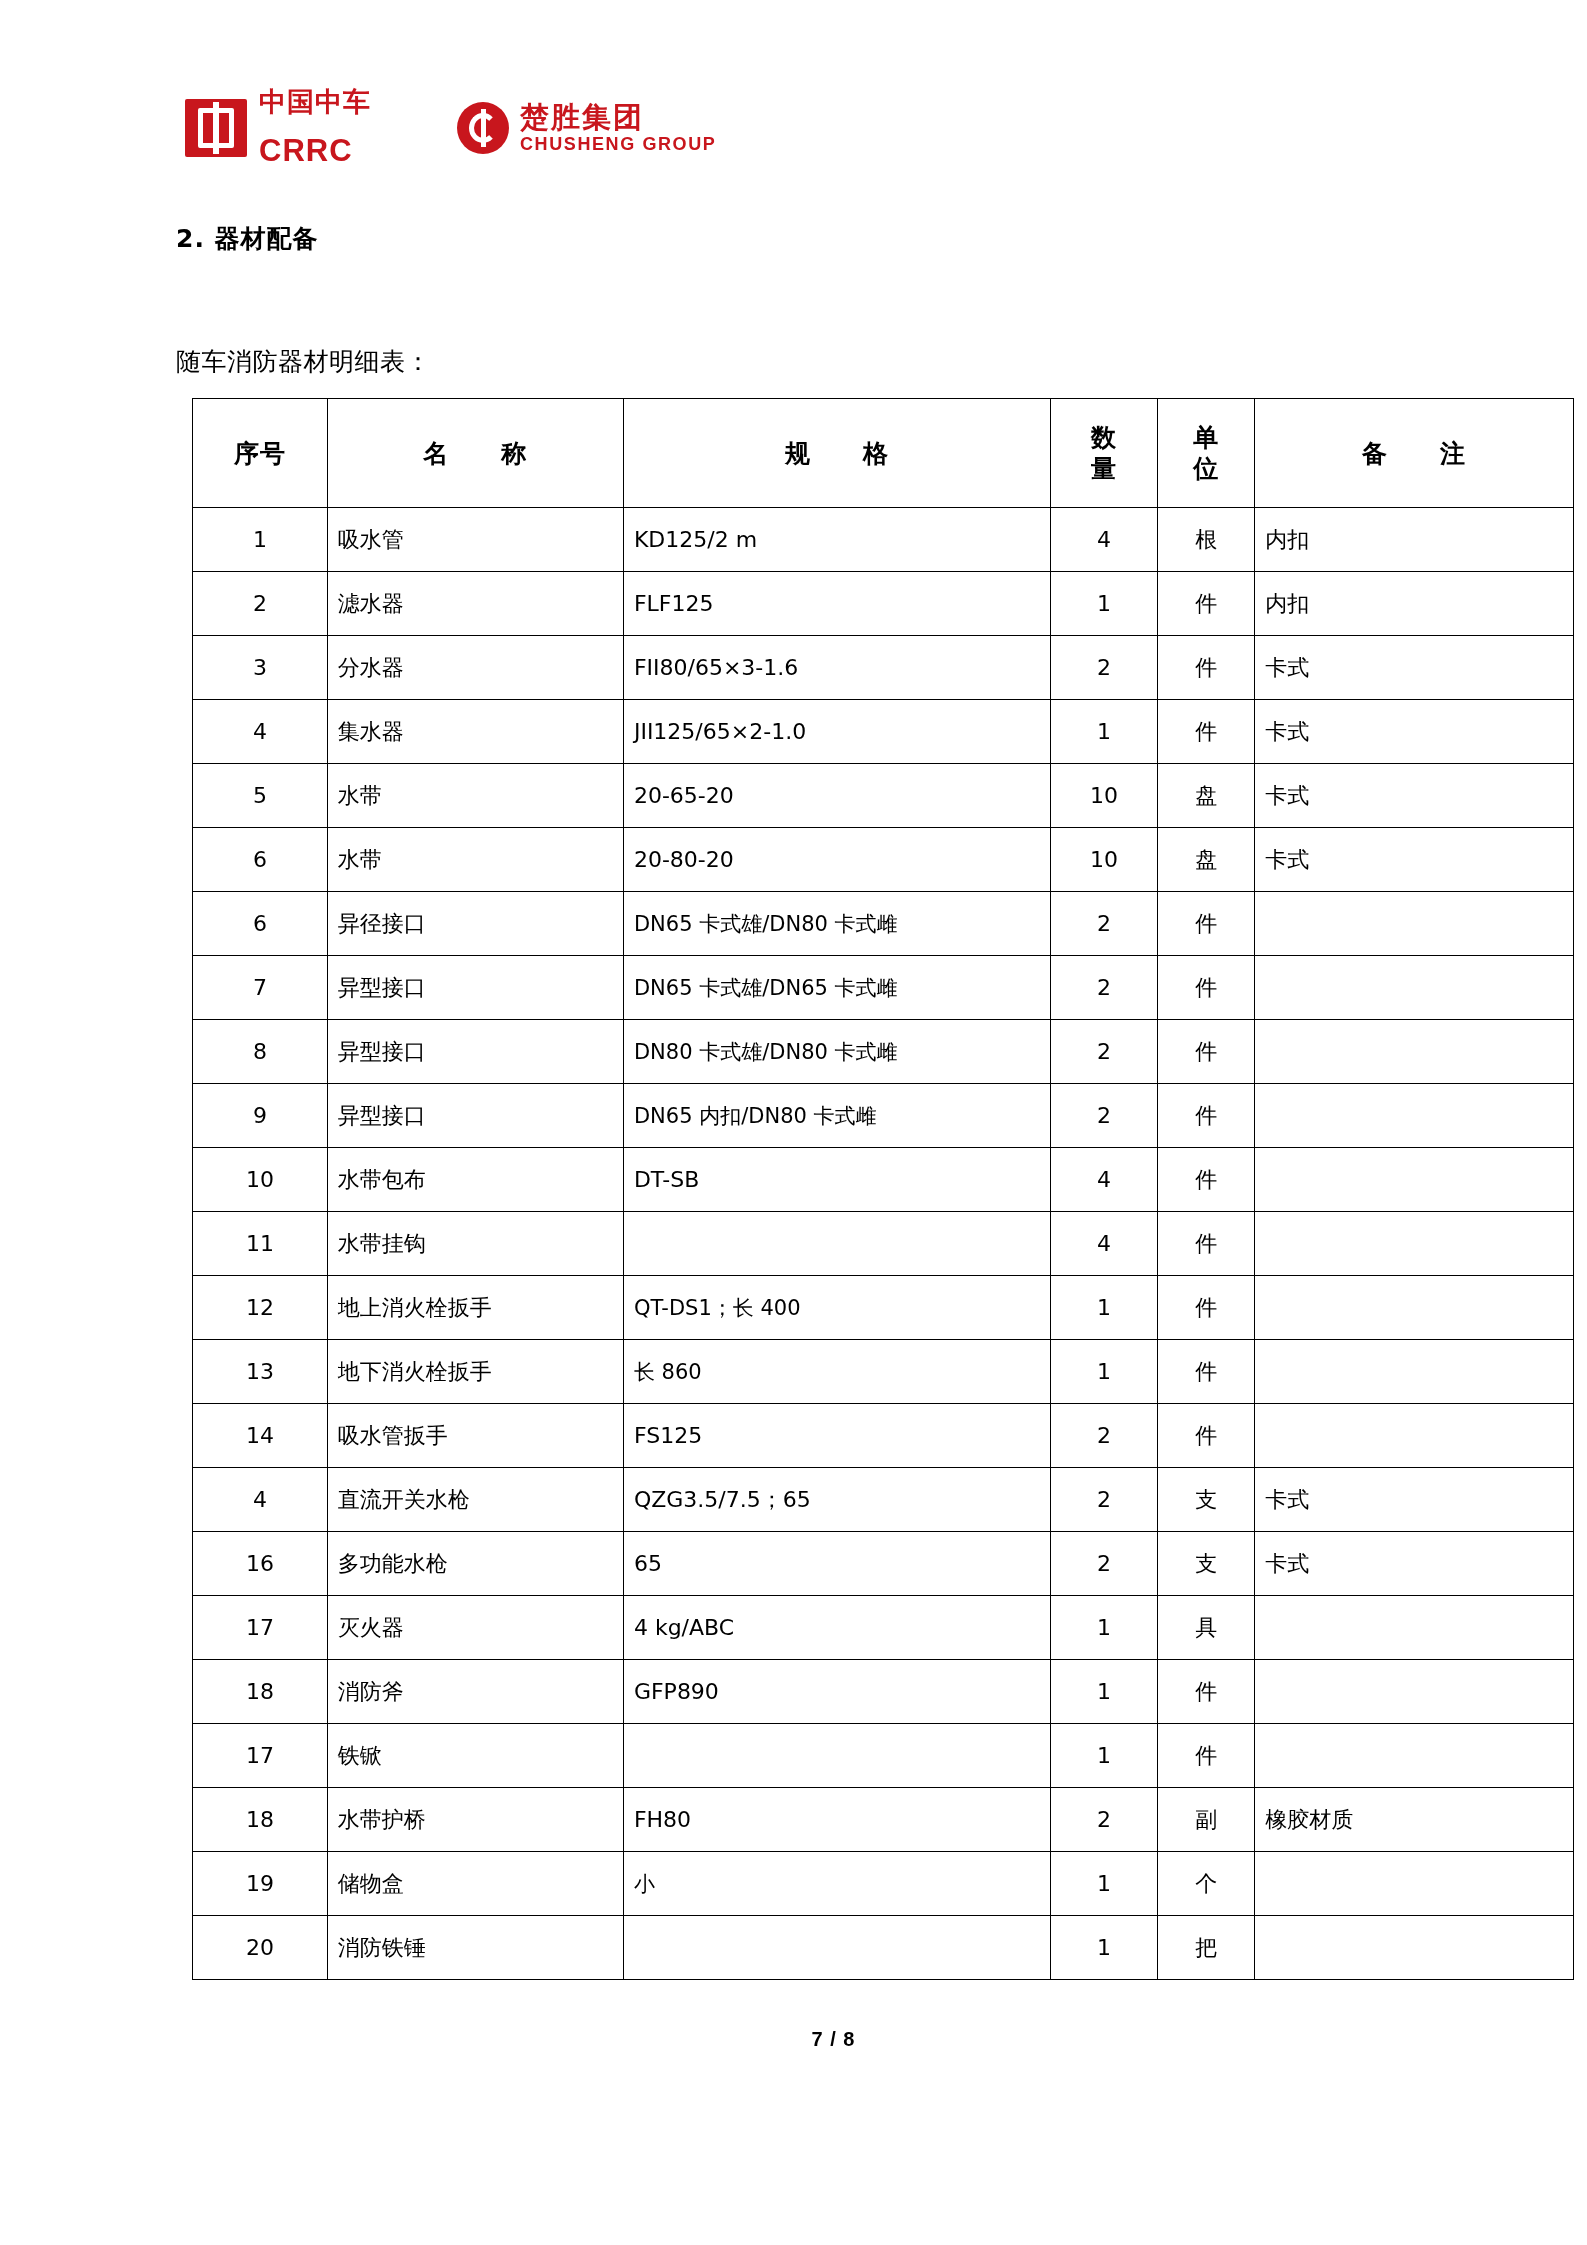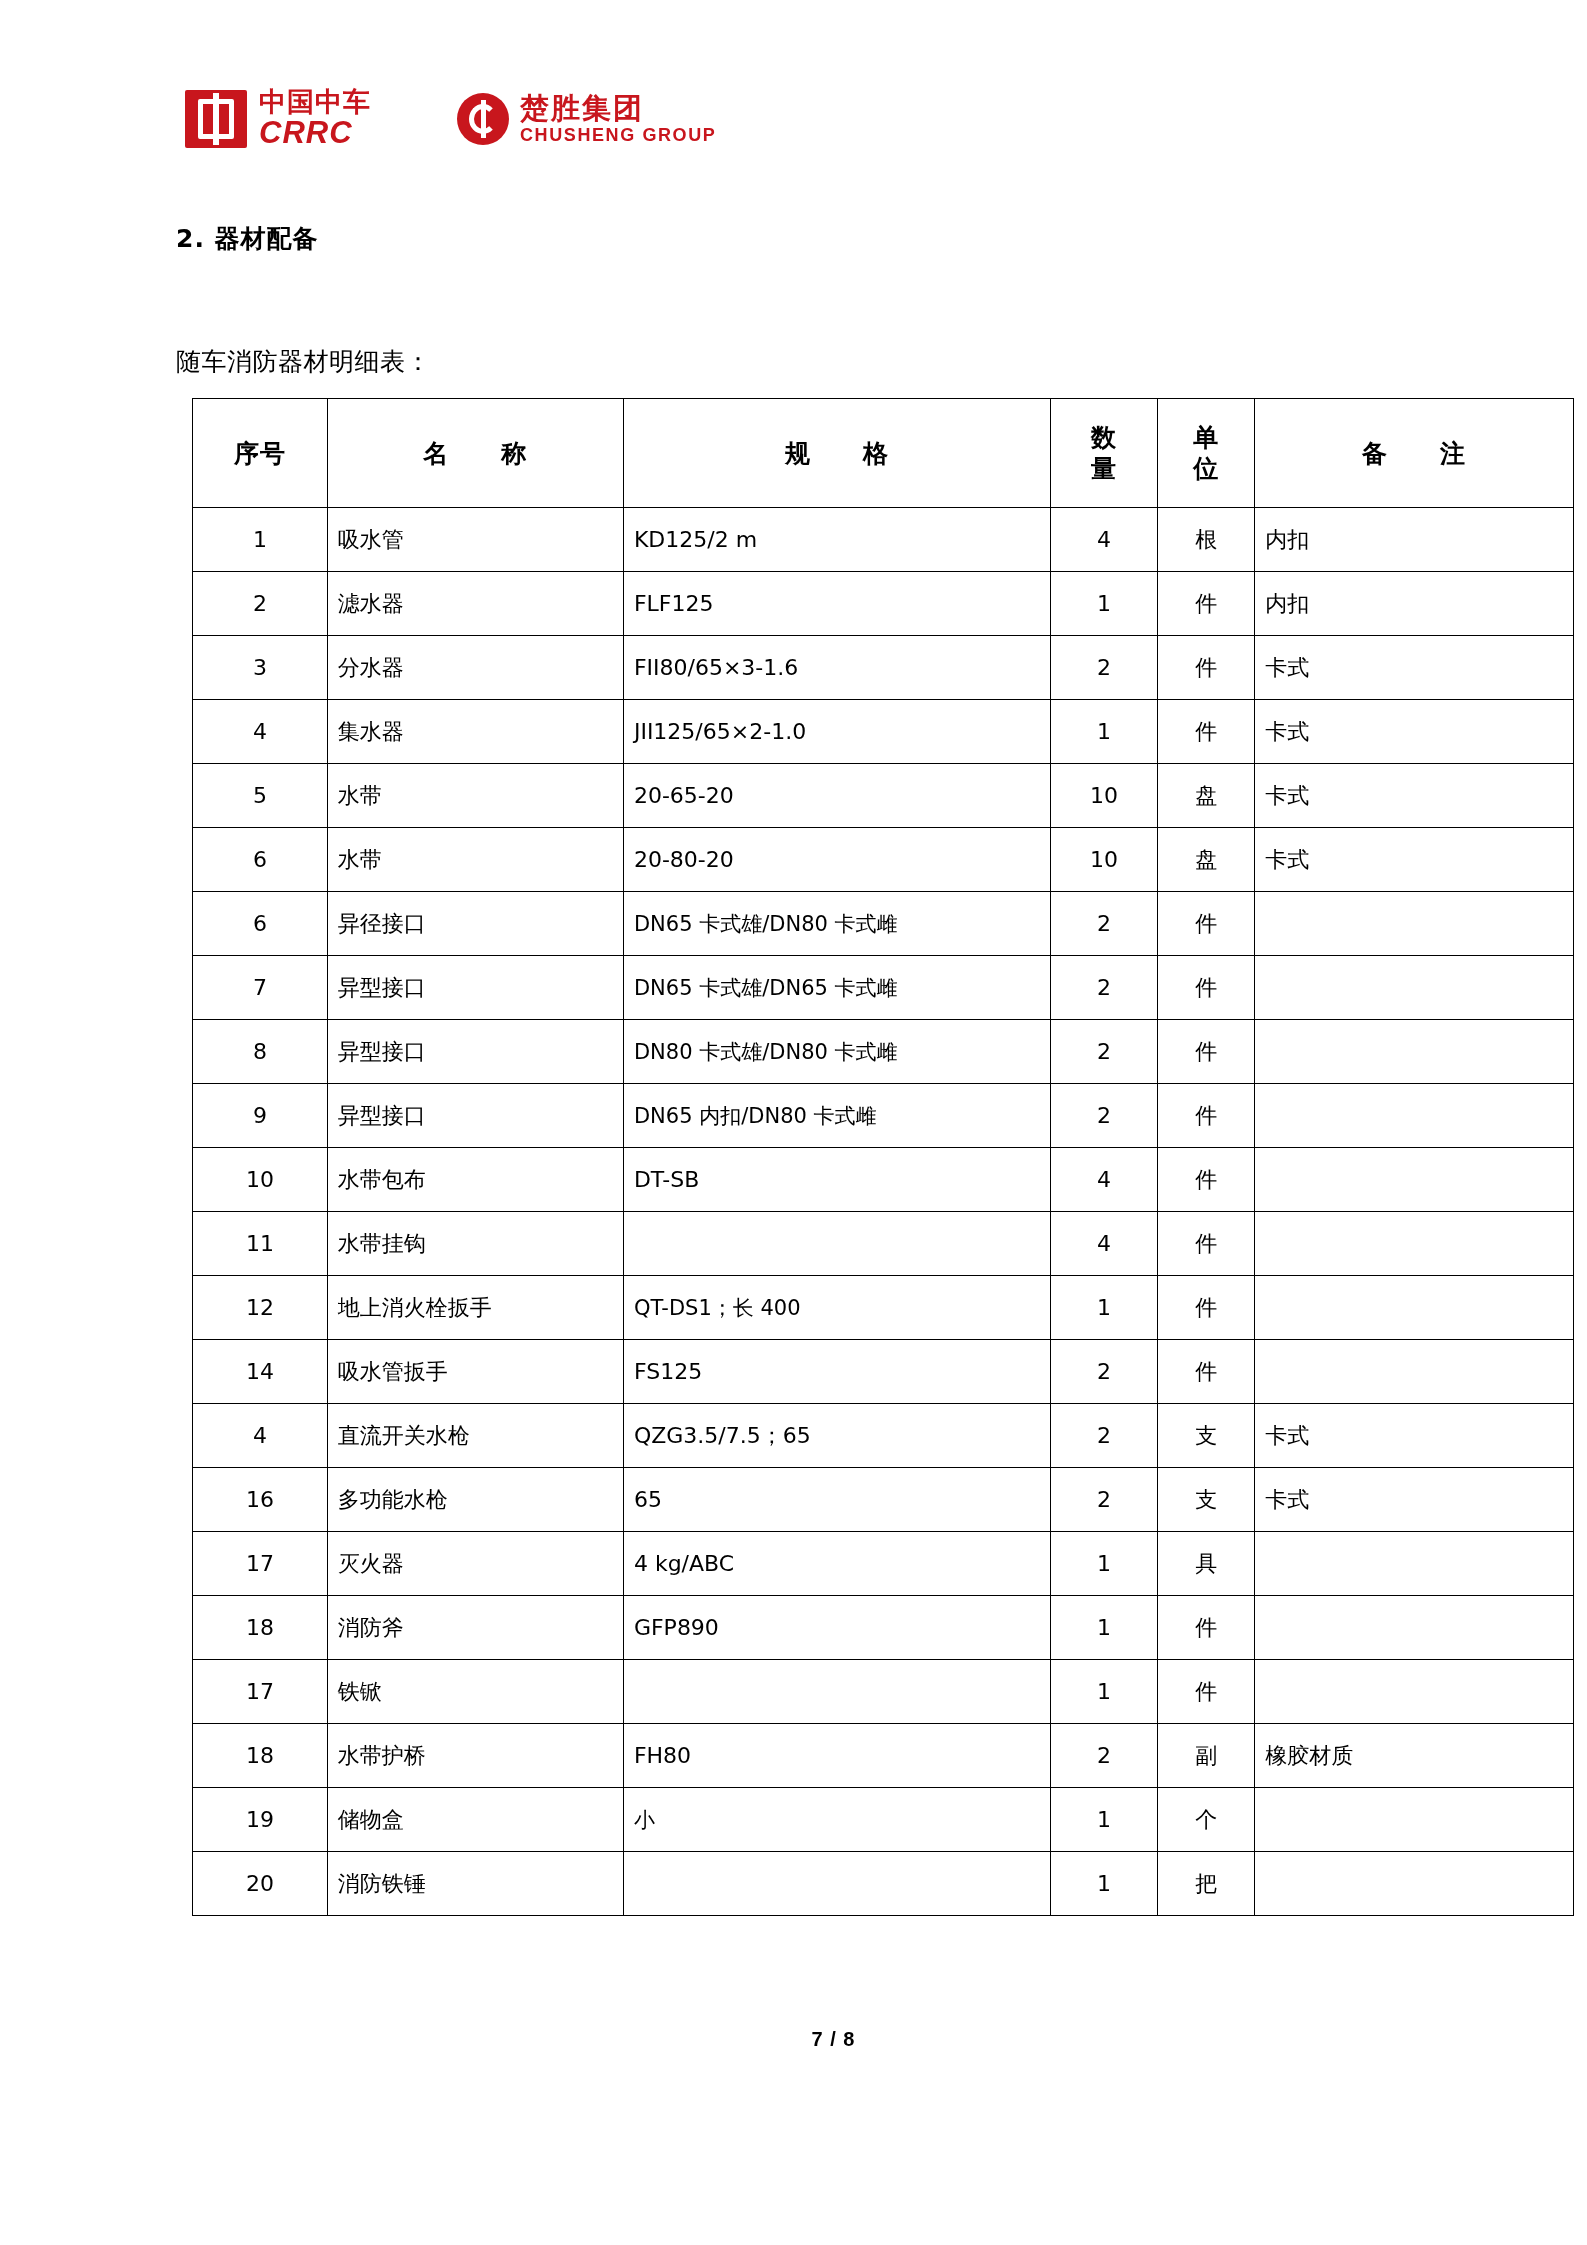--- a/index.html
+++ b/index.html
@@ -72,22 +72,21 @@
     font-weight: bold;
     color: #c8161d;
     letter-spacing: 1px;
   }
   .crrc-en {
     font-family: "Liberation Sans", sans-serif;
     font-size: 31px;
     font-weight: bold;
     color: #c8161d;
     letter-spacing: 1px;
-    margin-top: 1px;
-    font-style: italic;
+    margin-top: 19px;
   }
   .divider-gap { width: 10px; }
   .cs-logo {
     display: flex;
     align-items: center;
     gap: 11px;
   }
   .cs-mark {
     width: 52px;
     height: 52px;
@@ -353,20 +352,28 @@
           </tr>
           <tr>
             <td class="c-idx">12</td>
             <td class="c-name">地上消火栓扳手</td>
             <td class="c-spec mixed">QT-DS1；长 400</td>
             <td class="c-qty">1</td>
             <td class="c-unit">件</td>
             <td class="c-note"></td>
           </tr>
           <tr>
+            <td class="c-idx">13</td>
+            <td class="c-name">地下消火栓扳手</td>
+            <td class="c-spec mixed">长 860</td>
+            <td class="c-qty">1</td>
+            <td class="c-unit">件</td>
+            <td class="c-note"></td>
+          </tr>
+          <tr>
             <td class="c-idx">14</td>
             <td class="c-name">吸水管扳手</td>
             <td class="c-spec">FS125</td>
             <td class="c-qty">2</td>
             <td class="c-unit">件</td>
             <td class="c-note"></td>
           </tr>
           <tr>
             <td class="c-idx">4</td>
             <td class="c-name">直流开关水枪</td>

